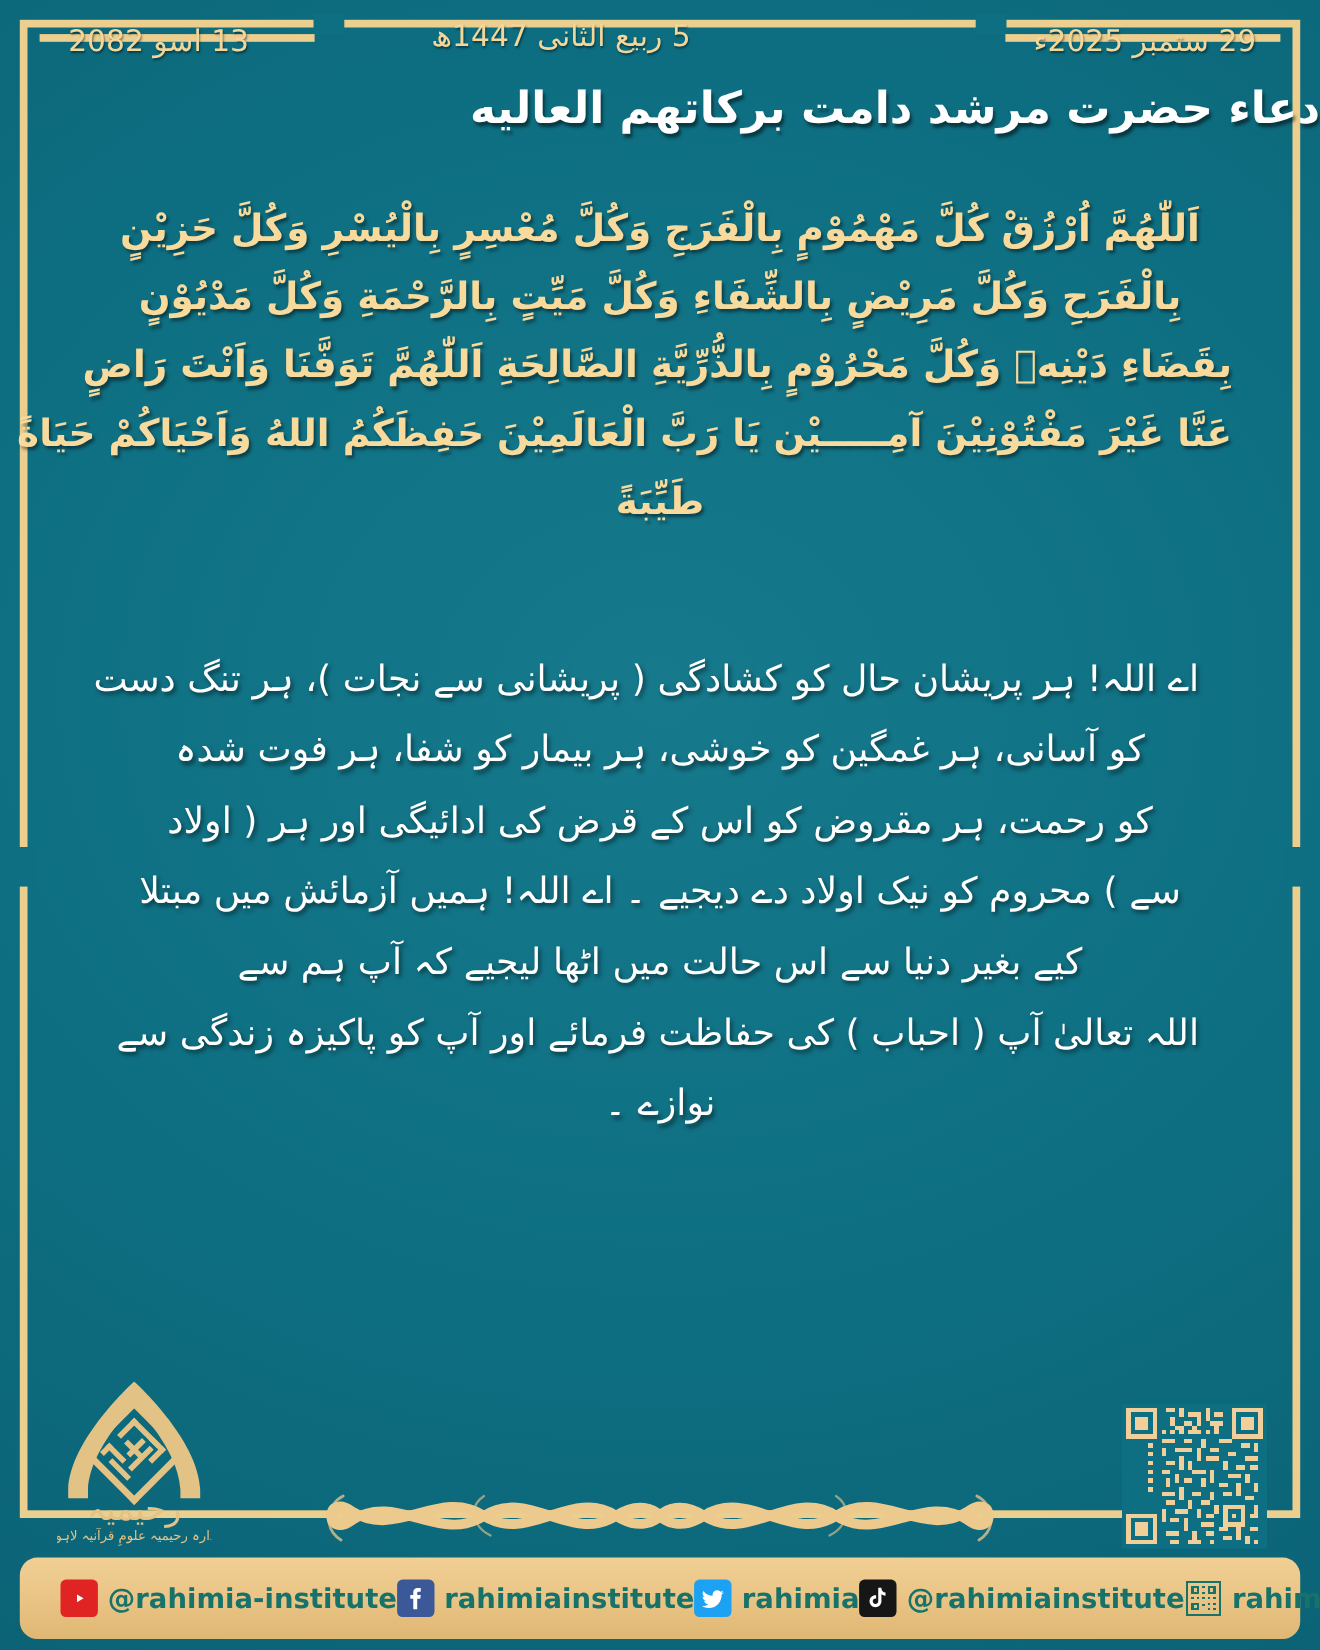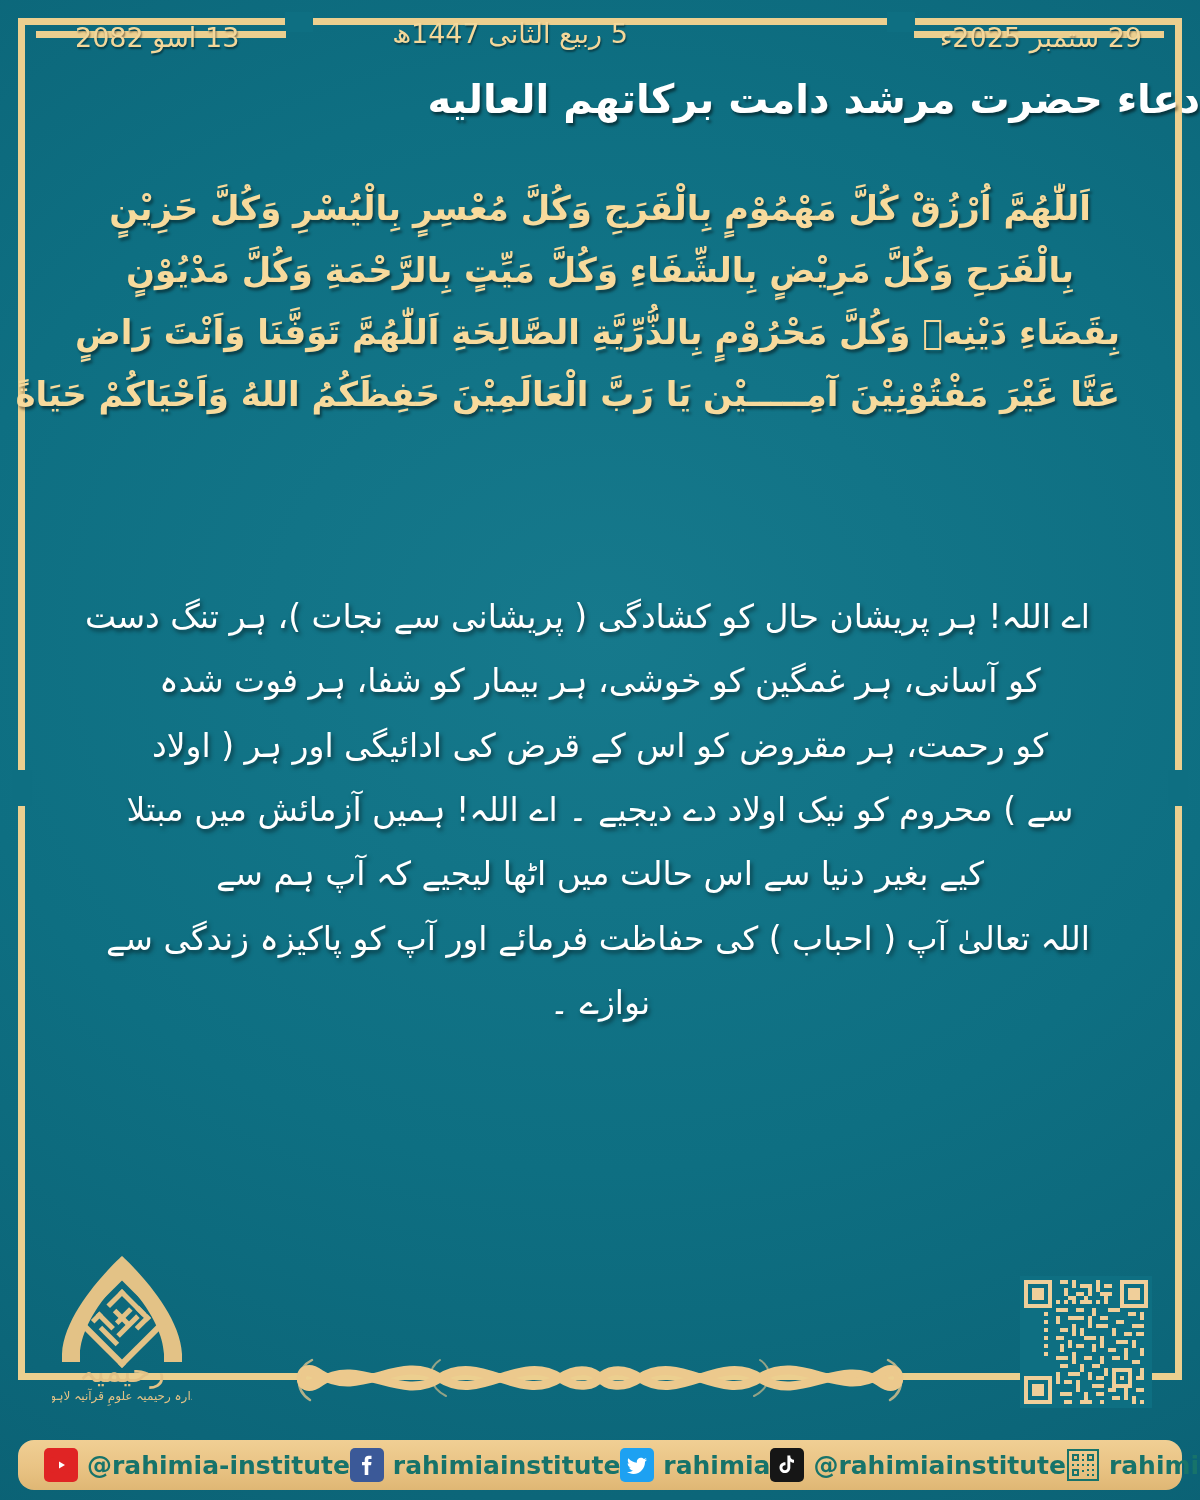--- a/index.html
+++ b/index.html
@@ -35,21 +35,21 @@
 
   
   .header{position:absolute;left:0;top:0;width:1200px;height:150px;}
   .date{
     position:absolute;top:22px;
     font-family:"DejaVu Sans","Liberation Sans",sans-serif;
     font-size:27px;color:#f3d79a;direction:rtl;
     text-shadow:1px 2px 2px rgba(0,0,0,.45);
     white-space:nowrap;
   }
-  .date-left{left:62px;margin-left:13px;}
+  .date-left{left:62px;}
   .date-center{left:0;width:1020px;text-align:center;top:18px;}
   .date-right{right:58px;}
 
   .title{
     position:absolute;top:76px;left:0;width:1200px;
     font-size:40px;font-weight:bold;color:#ffffff;direction:rtl;
     letter-spacing:0px;
     text-shadow:2px 3px 3px rgba(0,0,0,.5);
   }
 
@@ -79,25 +79,25 @@
 
   
   .qr{position:absolute;right:48px;bottom:92px;width:132px;height:132px;}
   .qr svg{display:block;}
 
   
   .ornament{position:absolute;left:290px;bottom:82px;width:620px;height:80px;}
 
   
   .social-bar{
-    position:absolute;left:18px;bottom:10px;width:1164px;height:50px;
+    position:absolute;left:18px;bottom:10px;width:1164px;height:74px;
     background:linear-gradient(180deg,#f0cf94 0%,#e9c384 55%,#dfb774 100%);
     border-radius:16px;
     display:flex;align-items:center;justify-content:space-between;
-    padding:0 26px;box-sizing:border-box;margin-top:18px;
+    padding:0 37px;box-sizing:border-box;margin-top:18px;
   }
   .social{display:flex;align-items:center;gap:9px;}
   .social .ic{
     width:34px;height:34px;border-radius:5px;flex:0 0 auto;
     display:flex;align-items:center;justify-content:center;
   }
   .social .lbl{
     font-size:25px;color:#17736a;font-weight:bold;white-space:nowrap;
     font-family:"DejaVu Sans","Liberation Sans",sans-serif;
   }
@@ -125,20 +125,21 @@
     <div class="date date-center">5 ربیع الثانی 1447ھ</div>
     <div class="date date-right">29 ستمبر 2025ء</div>
     <div class="title">دعاء حضرت مرشد دامت برکاتهم العالیه</div>
   </div>
 
   <div class="arabic">
     <div>اَللّٰهُمَّ اُرْزُقْ كُلَّ مَهْمُوْمٍ بِالْفَرَجِ وَكُلَّ مُعْسِرٍ بِالْيُسْرِ وَكُلَّ حَزِيْنٍ</div>
     <div>بِالْفَرَحِ وَكُلَّ مَرِيْضٍ بِالشِّفَاءِ وَكُلَّ مَيِّتٍ بِالرَّحْمَةِ وَكُلَّ مَدْيُوْنٍ</div>
     <div>بِقَضَاءِ دَيْنِهٖ وَكُلَّ مَحْرُوْمٍ بِالذُّرِّيَّةِ الصَّالِحَةِ اَللّٰهُمَّ تَوَفَّنَا وَاَنْتَ رَاضٍ</div>
     <div>عَنَّا غَيْرَ مَفْتُوْنِيْنَ آمِـــــيْن يَا رَبَّ الْعَالَمِيْنَ حَفِظَكُمُ اللهُ وَاَحْيَاكُمْ حَيَاةً</div>
+    <div>طَيِّبَةً</div>
   </div>
 
   <div class="urdu">
     <div>اے اللہ! ہر پریشان حال کو کشادگی ( پریشانی سے نجات )، ہر تنگ دست</div>
     <div>کو آسانی، ہر غمگین کو خوشی، ہر بیمار کو شفا، ہر فوت شدہ</div>
     <div>کو رحمت، ہر مقروض کو اس کے قرض کی ادائیگی اور ہر ( اولاد</div>
     <div>سے ) محروم کو نیک اولاد دے دیجیے ۔ اے اللہ! ہمیں آزمائش میں مبتلا</div>
     <div>کیے بغیر دنیا سے اس حالت میں اٹھا لیجیے کہ آپ ہم سے</div>
     <div>اللہ تعالیٰ آپ ( احباب ) کی حفاظت فرمائے اور آپ کو پاکیزہ زندگی سے</div>
     <div>نوازے ۔</div>

